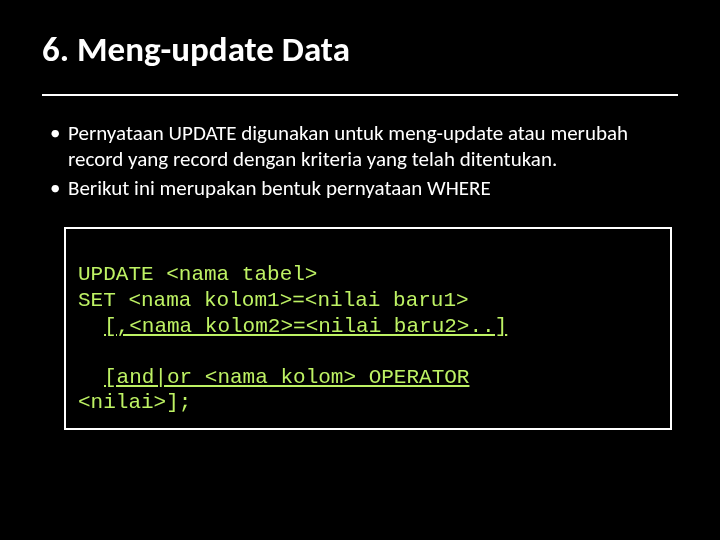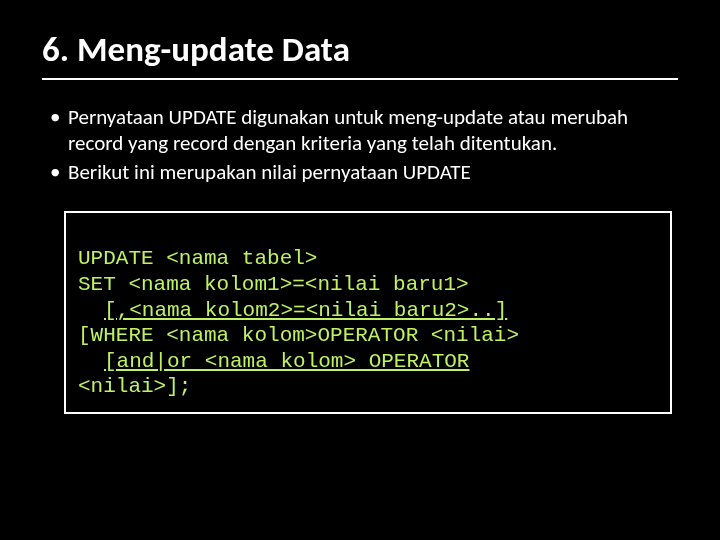--- a/index.html
+++ b/index.html
@@ -17,21 +17,21 @@
   }
   .slide {
     width: 100%;
     height: 100%;
     padding: 28px 42px;
   }
   .title {
     font-size: 35px;
     font-weight: 700;
     color: #ffffff;
-    margin-bottom: 8px;
+    margin-bottom: 24px;
   }
   .divider {
     border: none;
     border-top: 2px solid #ffffff;
     margin-bottom: 24px;
   }
   .bullets {
     list-style: none;
     margin-bottom: 26px;
     padding-left: 4px;
@@ -69,20 +69,20 @@
   }
 </style>
 </head>
 <body>
 
 <div class="slide">
   <h1 class="title">6. Meng-update Data</h1>
   <hr class="divider">
   <ul class="bullets">
     <li>Pernyataan UPDATE digunakan untuk meng-update atau merubah record yang record dengan kriteria yang telah ditentukan.</li>
-    <li>Berikut ini merupakan nilai pernyataan UPDATE</li>
+    <li>Berikut ini merupakan bentuk pernyataan WHERE</li>
   </ul>
   <div class="code-box">
 <span>UPDATE &lt;nama tabel&gt;</span>
 <span>SET &lt;nama kolom1&gt;=&lt;nilai baru1&gt;</span>
-<span class="code-indent">[,&lt;nama kolom2&gt;=&lt;nilai baru2&gt;..]</span><span>[WHERE &lt;nama kolom&gt;OPERATOR &lt;nilai&gt;</span>
+<span class="code-indent">[,&lt;nama kolom2&gt;=&lt;nilai baru2&gt;..]</span>
 <span class="code-indent">[and|or &lt;nama kolom&gt; OPERATOR</span><span>&lt;nilai&gt;];</span></div>
 </div>
 
 </body></html>

